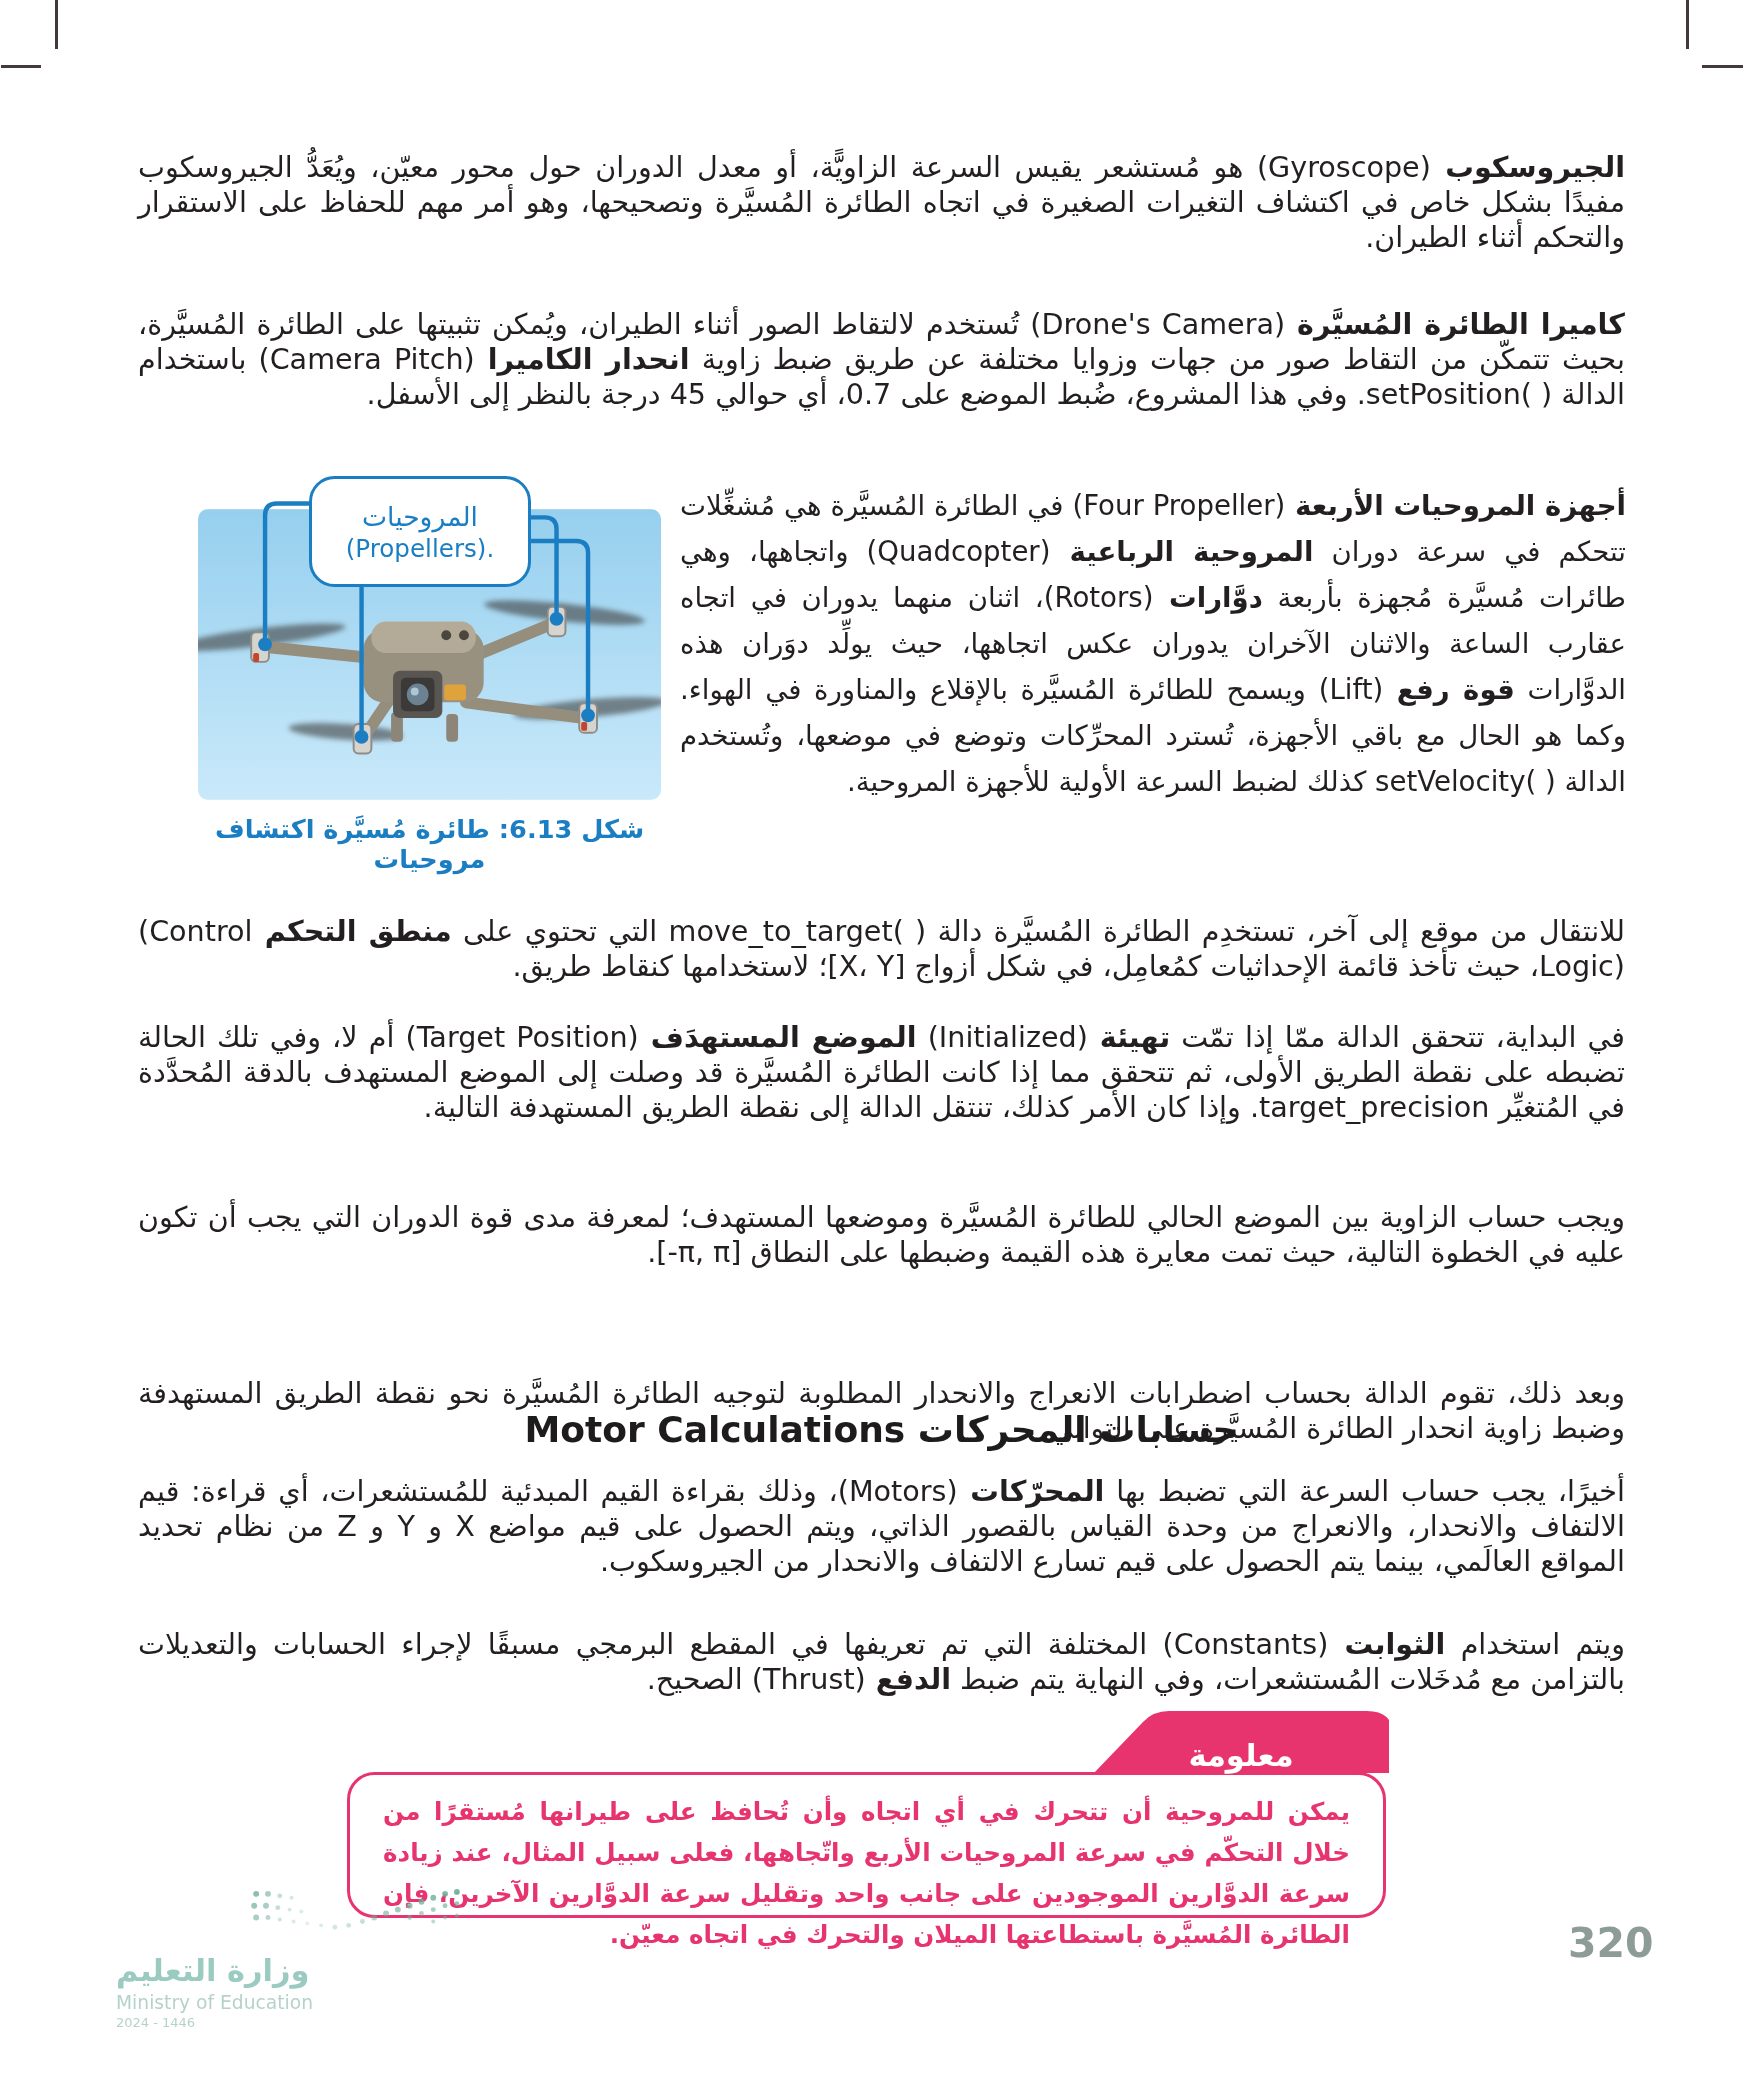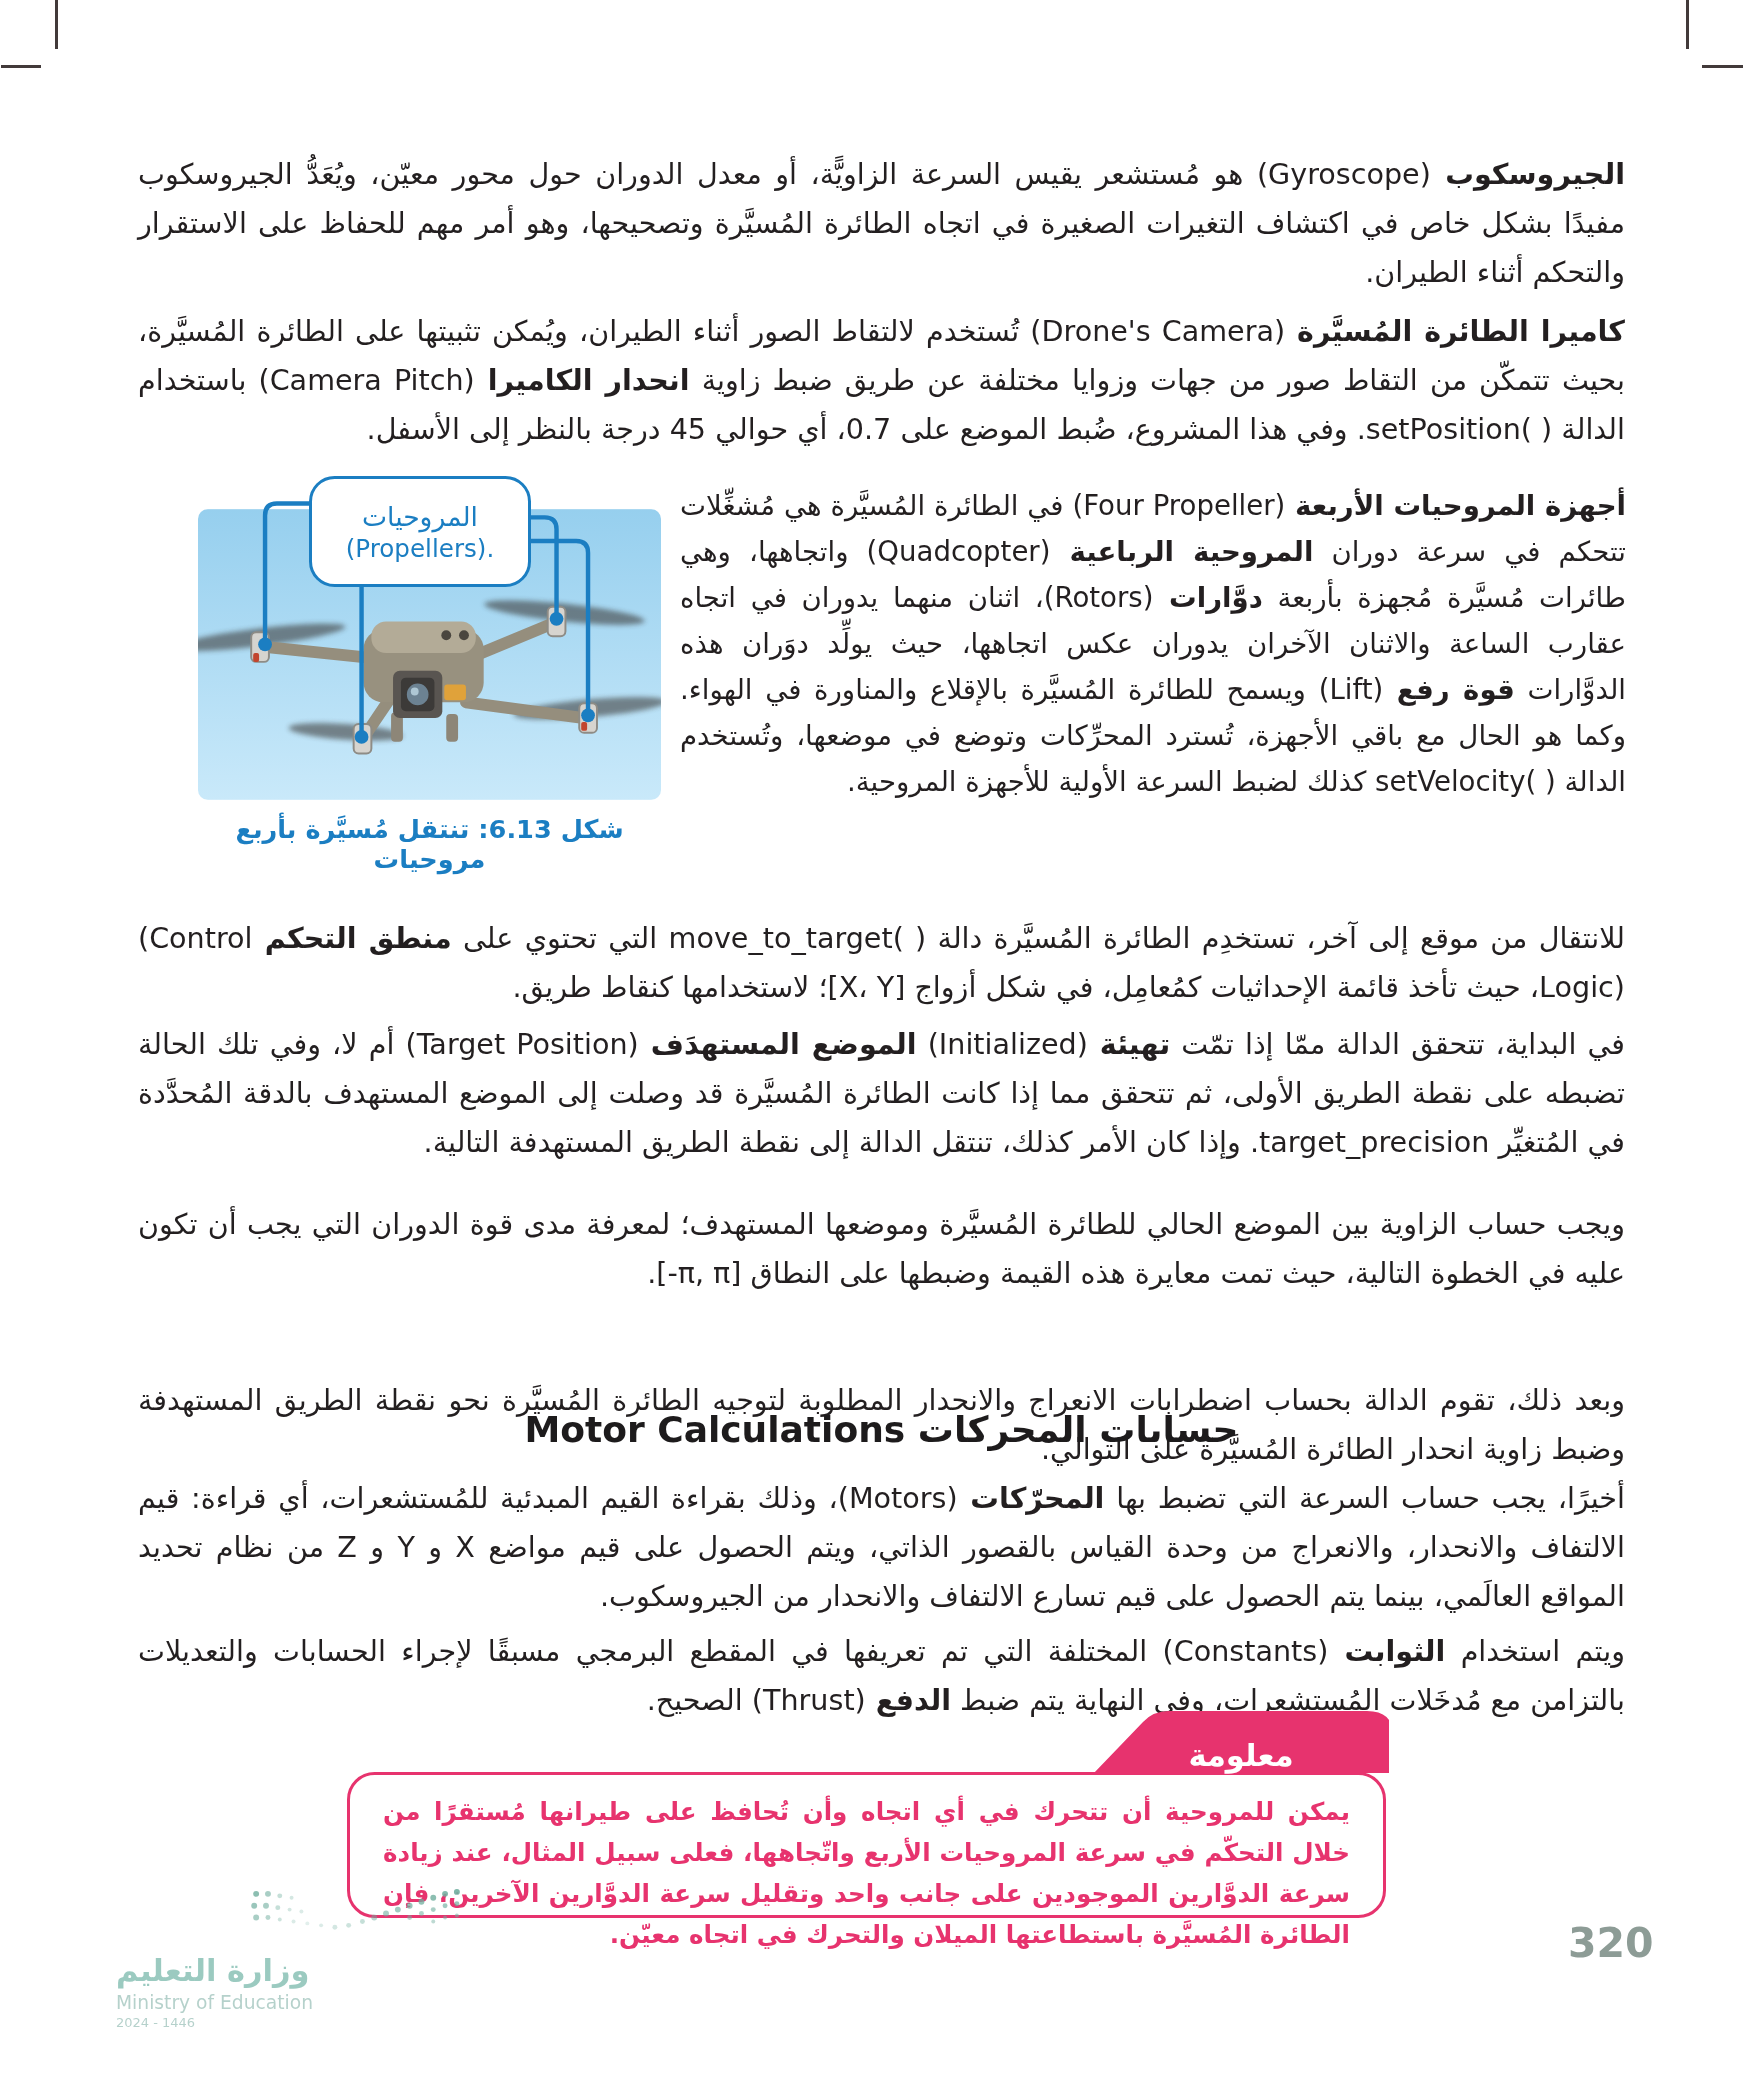--- a/index.html
+++ b/index.html
@@ -4,21 +4,21 @@
 <style>
   * { margin:0; padding:0; box-sizing:border-box; }
   html,body { background:#ffffff; }
   body { width:1744px; height:2093px; position:relative; font-family:"DejaVu Sans", sans-serif; color:#231f20; overflow:hidden; }
   .page { position:absolute; inset:0; background:#ffffff; }
 
   
   .crop { position:absolute; background:#423a3a; }
 
   
-  .para { position:absolute; direction:rtl; text-align:justify; font-size:28.6px; line-height:49px; color:#231f20; }
+  .para { position:absolute; direction:rtl; text-align:justify; font-size:28.6px; line-height:35px; color:#231f20; }
   .seg-b { font-weight:bold; }
   .seg-en { direction:ltr; unicode-bidi:isolate; font-family:"DejaVu Sans", sans-serif; }
 
   
   .heading { position:absolute; left:138px; width:1487px; text-align:center; direction:rtl; font-weight:bold; font-size:36px; color:#1d1b1c; }
   .heading .h-ar { font-weight:bold; }
   .heading .h-en { font-weight:bold; direction:ltr; unicode-bidi:isolate; }
 
   
   .figure { position:absolute; left:198px; top:476px; width:463px; height:386px; }
@@ -120,21 +120,21 @@
         <circle cx="68" cy="171" r="7"></circle>
         <circle cx="166" cy="265" r="7"></circle>
         <circle cx="364" cy="145" r="7"></circle>
         <circle cx="396" cy="243" r="7"></circle>
       </g>
     </svg>
     <div class="callout">
       <span class="c-ar">المروحيات</span>
       <span class="c-en">(Propellers).</span>
     </div>
-    <div class="fig-caption">شكل 6.13: تنتقل مُسيَّرة بأربع مروحيات</div>
+    <div class="fig-caption">شكل 6.13: طائرة مُسيَّرة اكتشاف مروحيات</div>
   </div>
 
   <div class="para" style="left:680px; top:483px; width:946px; line-height:46px; font-size:27.6px;"><span class="seg-b">أجهزة المروحيات الأربعة </span><span class="seg-en">(Four Propeller)</span><span> في الطائرة المُسيَّرة هي مُشغِّلات تتحكم في سرعة دوران </span><span class="seg-b">المروحية الرباعية </span><span class="seg-en">(Quadcopter)</span><span> واتجاهها، وهي طائرات مُسيَّرة مُجهزة بأربعة </span><span class="seg-b">دوَّارات </span><span class="seg-en">(Rotors)</span><span>، اثنان منهما يدوران في اتجاه عقارب الساعة والاثنان الآخران يدوران عكس اتجاهها، حيث يولِّد دوَران هذه الدوَّارات </span><span class="seg-b">قوة رفع </span><span class="seg-en">(Lift)</span><span> ويسمح للطائرة المُسيَّرة بالإقلاع والمناورة في الهواء. وكما هو الحال مع باقي الأجهزة، تُسترد المحرِّكات وتوضع في موضعها، وتُستخدم الدالة </span><span class="seg-en">setVelocity( )</span><span> كذلك لضبط السرعة الأولية للأجهزة المروحية.</span></div>
 
 
   <div class="para" style="left:138px; top:914px; width:1487px;"><span>للانتقال من موقع إلى آخر، تستخدِم الطائرة المُسيَّرة دالة </span><span class="seg-en">move_to_target( )</span><span> التي تحتوي على </span><span class="seg-b">منطق التحكم </span><span class="seg-en">(Control Logic)</span><span>، حيث تأخذ قائمة الإحداثيات كمُعامِل، في شكل أزواج </span><span class="seg-en">[X، Y]</span><span>؛ لاستخدامها كنقاط طريق.</span></div>
 
   <div class="para" style="left:138px; top:1020px; width:1487px;"><span>في البداية، تتحقق الدالة ممّا إذا تمّت </span><span class="seg-b">تهيئة </span><span class="seg-en">(Initialized)</span><span> </span><span class="seg-b">الموضع المستهدَف </span><span class="seg-en">(Target Position)</span><span> أم لا، وفي تلك الحالة تضبطه على نقطة الطريق الأولى، ثم تتحقق مما إذا كانت الطائرة المُسيَّرة قد وصلت إلى الموضع المستهدف بالدقة المُحدَّدة في المُتغيِّر </span><span class="seg-en">target_precision</span><span>. وإذا كان الأمر كذلك، تنتقل الدالة إلى نقطة الطريق المستهدفة التالية.</span></div>
 
   <div class="para" style="left:138px; top:1200px; width:1487px;"><span>ويجب حساب الزاوية بين الموضع الحالي للطائرة المُسيَّرة وموضعها المستهدف؛ لمعرفة مدى قوة الدوران التي يجب أن تكون عليه في الخطوة التالية، حيث تمت معايرة هذه القيمة وضبطها على النطاق </span><span class="seg-en">[-π, π]</span><span>.</span></div>

